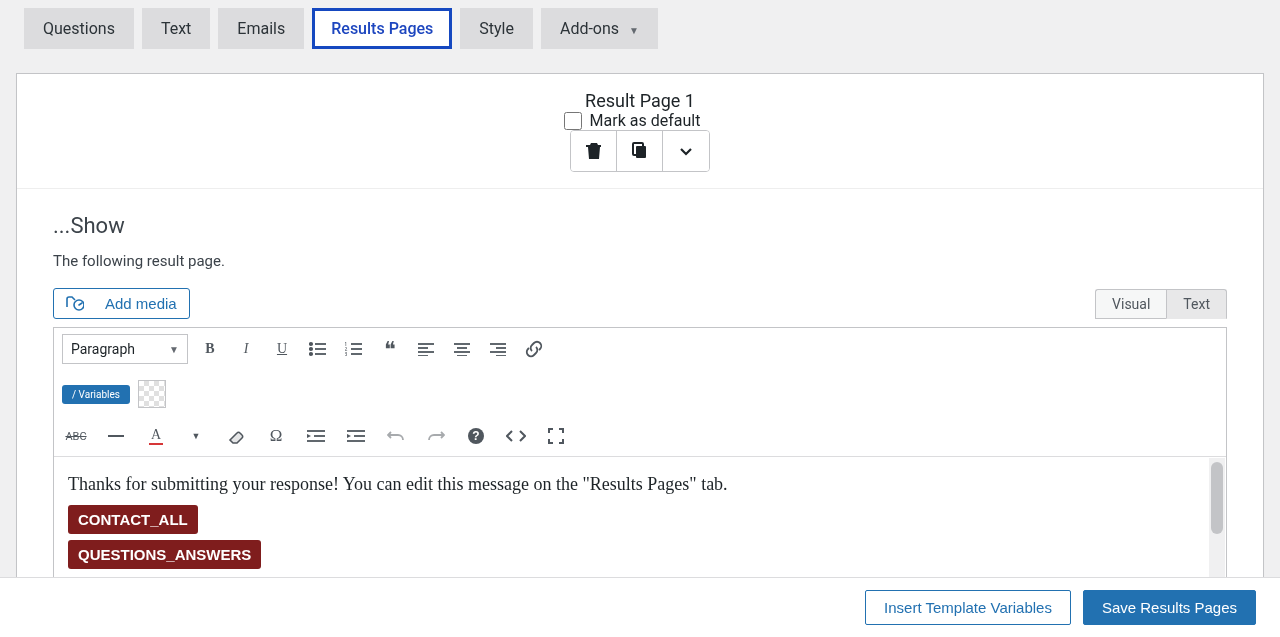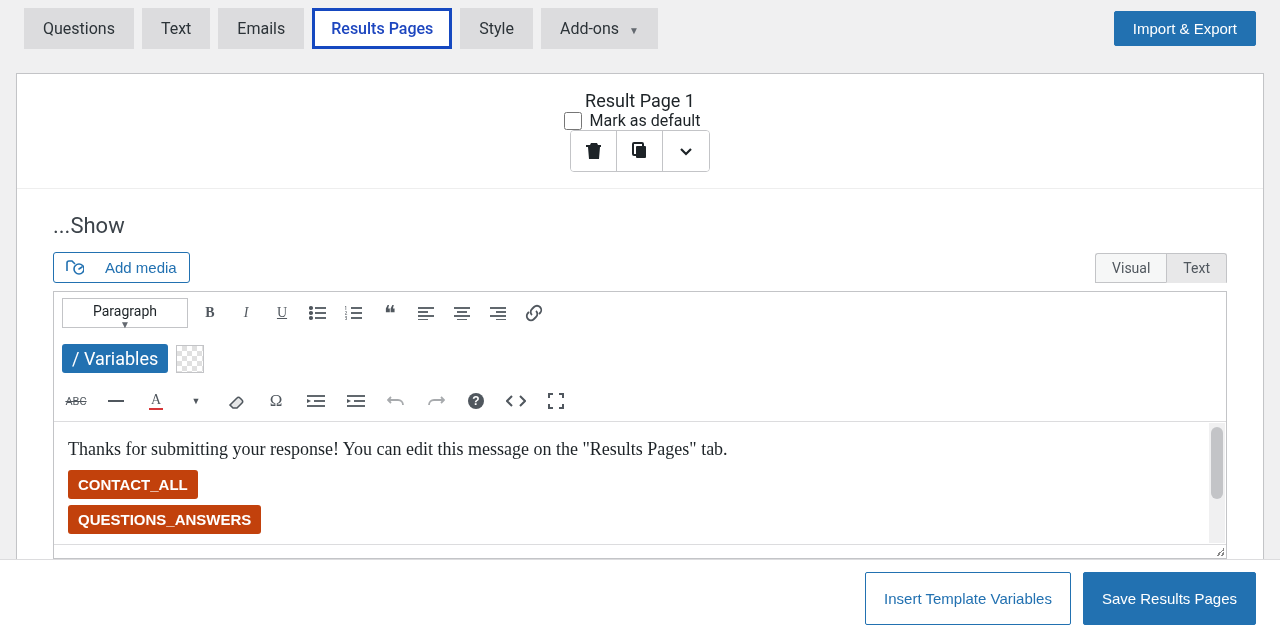--- a/index.html
+++ b/index.html
@@ -49,21 +49,21 @@
     border: 1px solid #2271b1;
     padding: 8px 18px;
     font-size: 15px;
     cursor: pointer;
     border-radius: 2px;
   }
   .btn-secondary {
     background: #fff;
     border: 1px solid #2271b1;
     color: #2271b1;
-    padding: 17px 18px;
+    padding: 8px 18px;
     font-size: 15px;
     cursor: pointer;
     border-radius: 2px;
   }
 
   
   .card {
     background: #fff;
     margin: 16px 16px 0 16px;
     border: 1px solid #c3c4c7;
@@ -200,38 +200,37 @@
     border: 1px solid #c3c4c7;
     padding: 4px 8px;
     min-width: 126px;
     background: #fff;
     cursor: pointer;
     display: inline-flex;
     align-items: center;
     justify-content: space-between;
     font-size: 14px;
     height: 30px;
-    flex-direction: column;
   }
   .tbtn {
     width: 28px;
     height: 28px;
     display: inline-flex;
     align-items: center;
     justify-content: center;
     cursor: pointer;
     color: #50575e;
     border-radius: 2px;
   }
   .variables-pill {
     background: #2271b1;
     color: #fff;
     padding: 4px 10px;
     border-radius: 3px;
-    font-size: 18px;
+    font-size: 10px;
     cursor: pointer;
     text-align: right;
   }
   .checker {
     width: 28px; height: 28px;
     border: 1px solid #c3c4c7;
     background-image:
       linear-gradient(45deg,#e0e0e0 25%,transparent 25%),
       linear-gradient(-45deg,#e0e0e0 25%,transparent 25%),
       linear-gradient(45deg,transparent 75%,#e0e0e0 75%),
@@ -267,21 +266,21 @@
   }
   .editor-scroll-thumb {
     position: absolute;
     left: 2px; right: 2px;
     top: 4px; height: 60%;
     background: #c3c4c7;
     border-radius: 6px;
   }
   .var-token {
     display: inline-block;
-    background: #c2410c;
+    background: #7f1d1d;
     color: #fff;
     font-family: -apple-system, BlinkMacSystemFont, Arial, sans-serif;
     font-size: 15px;
     font-weight: 600;
     padding: 3px 10px;
     border-radius: 3px;
     margin-top: 6px;
   }
   .resize-handle {
     height: 14px;
@@ -321,21 +320,20 @@
   <div class="tab">Questions</div>
   <div class="tab">Text</div>
   <div class="tab">Emails</div>
   <div class="tab active">Results Pages</div>
   <div class="tab">Style</div>
   <div class="tab">
     <span>Add-ons</span>
     <span class="caret">▼</span>
   </div>
   <div class="spacer"></div>
-  <button class="btn-primary">Import &amp; Export</button>
 </div>
 
 <div class="card">
   <div class="card-header">
     <div class="card-title">Result Page 1</div>
     <div class="header-spacer"></div>
     <label class="mark-default">
       <input type="checkbox" style="">
       <span>Mark as default</span>
     </label>
@@ -357,20 +355,21 @@
           </svg>
       </button>
     </div>
   </div>
 
   <div class="card-body">
 
 
     <div class="col">
       <h2>...Show</h2>
+      <div class="subtext">The following result page.</div>
 
       <div class="add-media-row">
         <button class="add-media-btn">
           <svg width="18" height="16" viewBox="0 0 18 16" fill="none" stroke="#2271b1" stroke-width="1.6">
             <path d="M1 11 V3 a2 2 0 0 1 2-2 h3 l3 3"></path>
             <circle cx="13" cy="9" r="5" fill="none"></circle>
             <path d="M13 9 l3 -2" stroke-linecap="round"></path>
           </svg>
           <span>Add media</span>
         </button>

